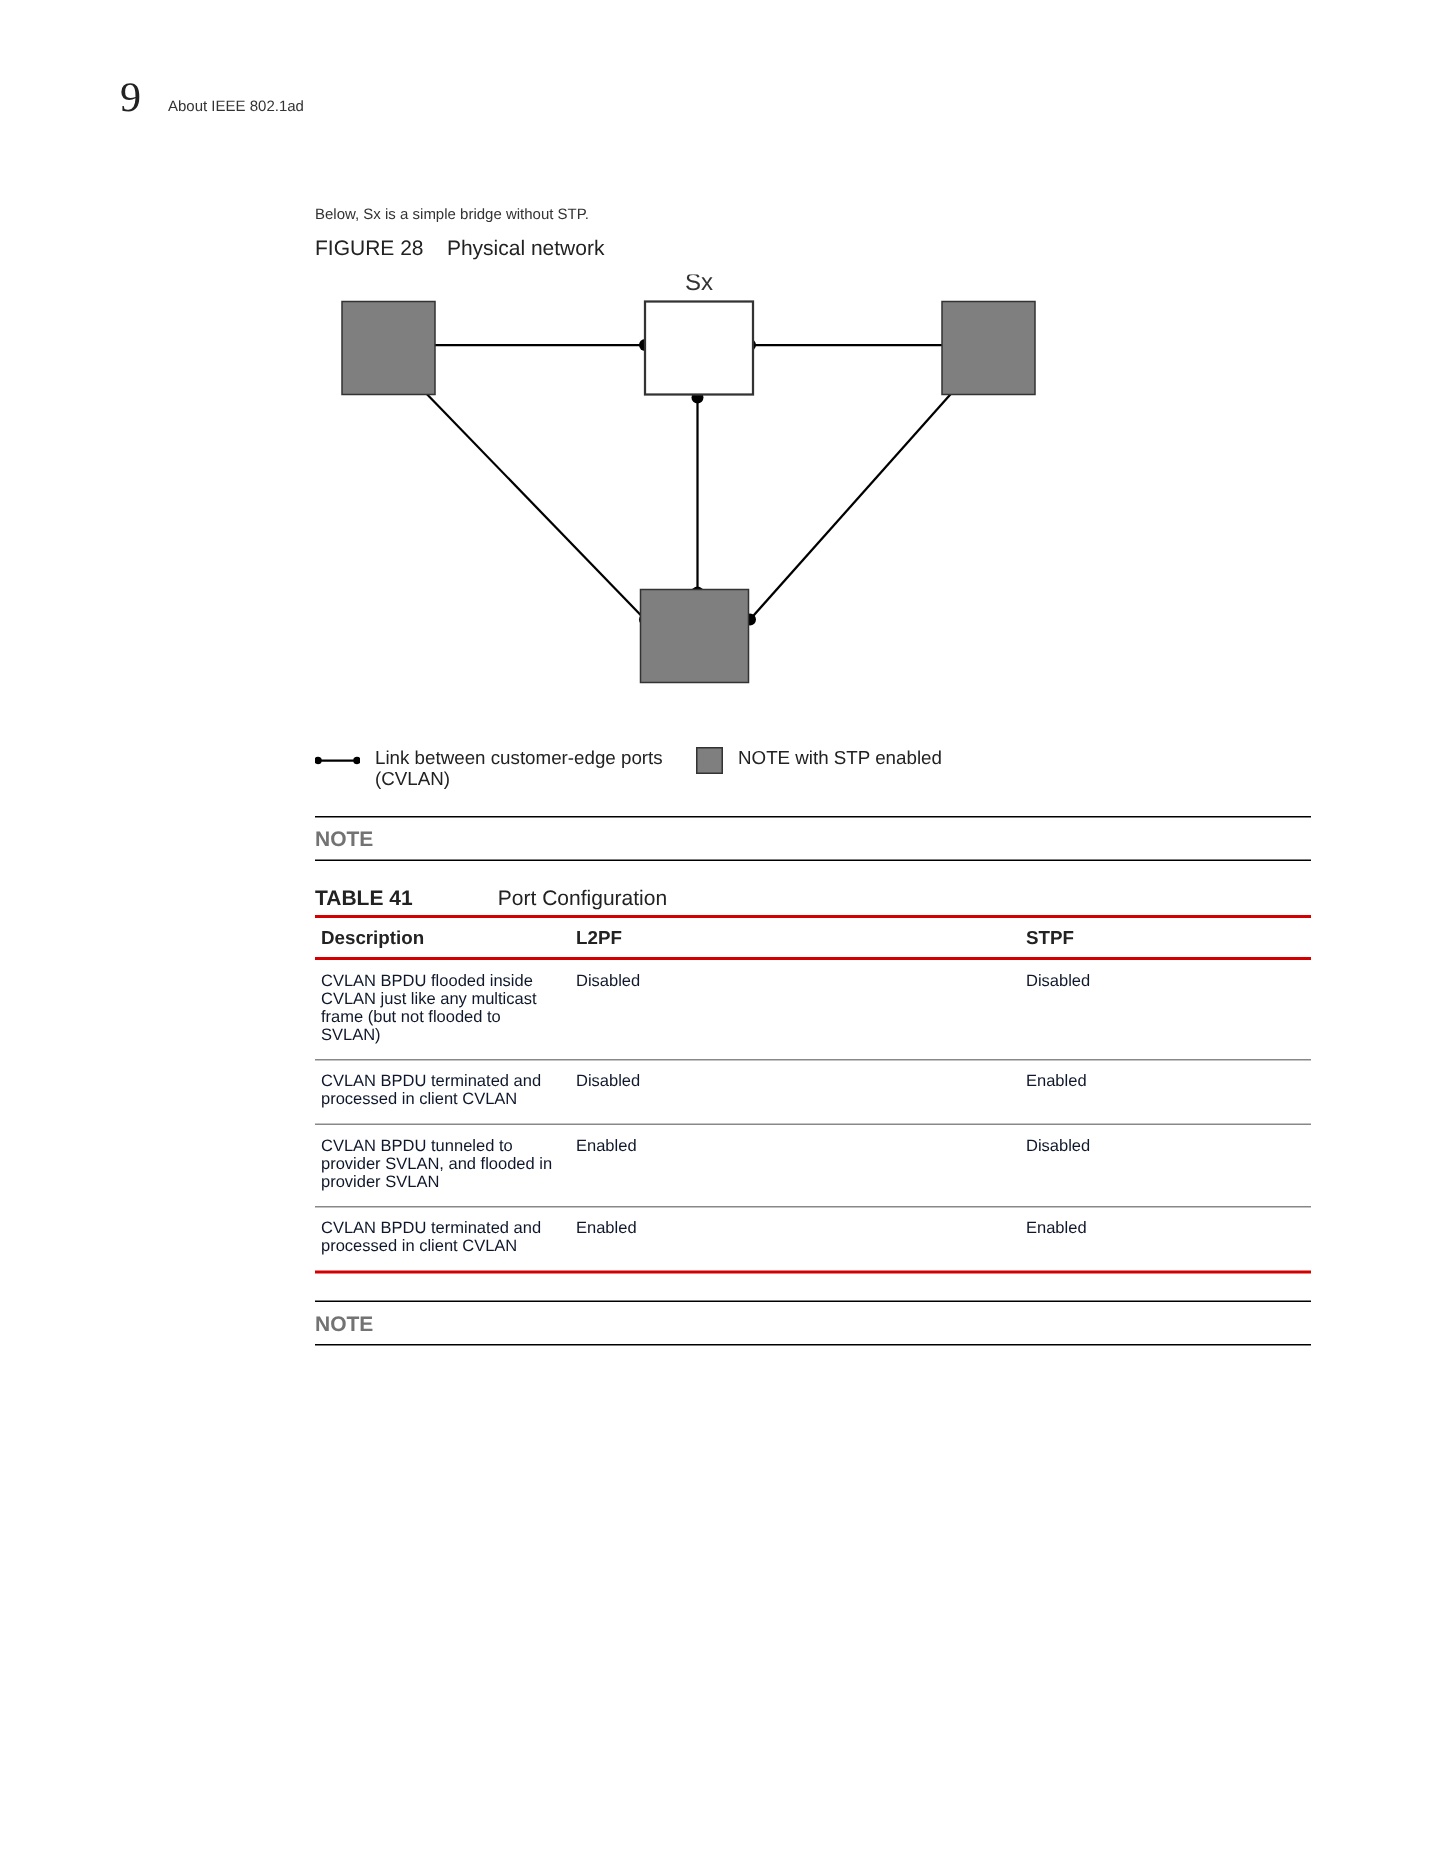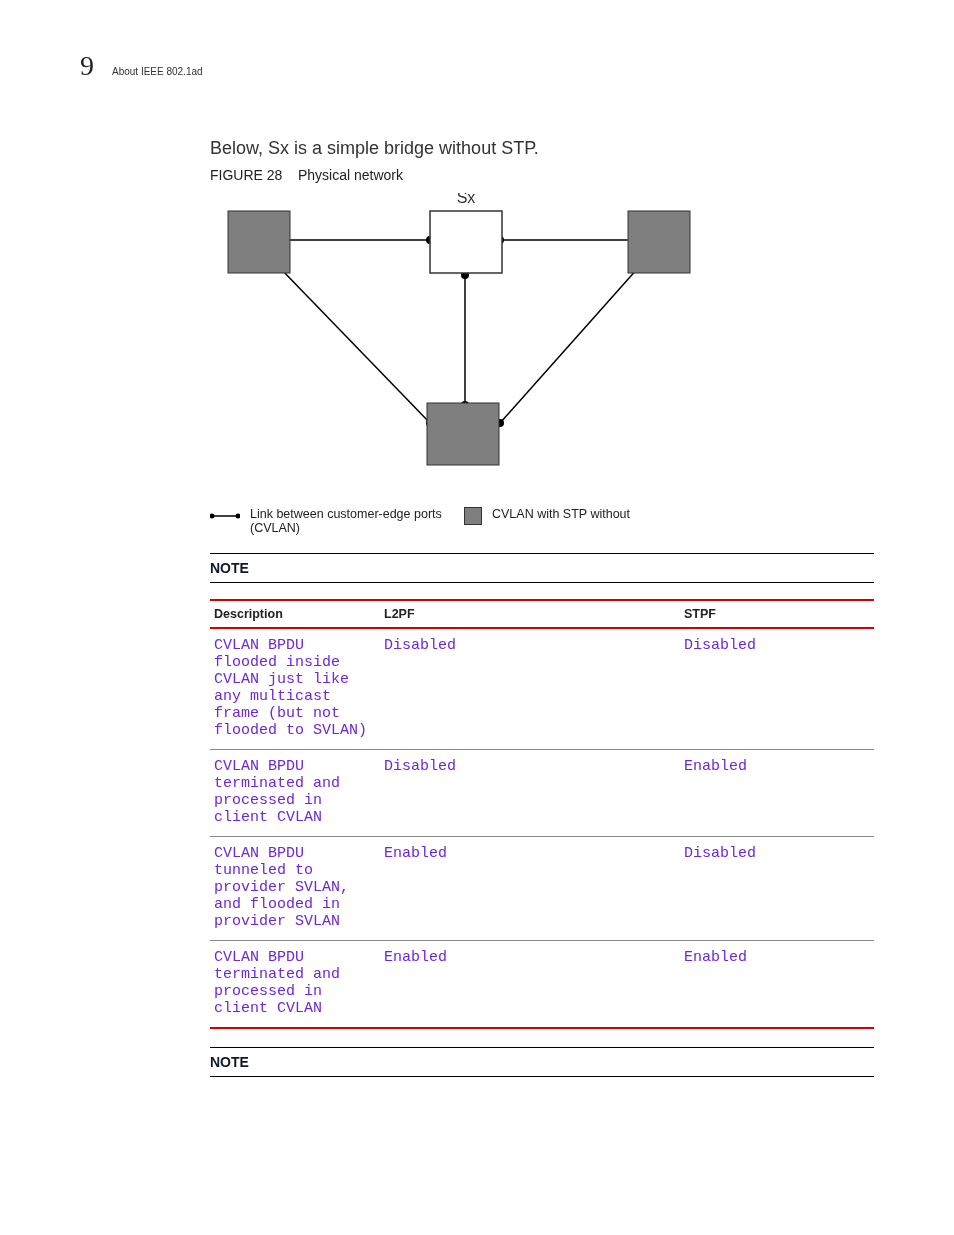--- a/index.html
+++ b/index.html
@@ -26,21 +26,21 @@
     font-weight: 400;
   }
   .hdrtxt {
     font-size: 10px;
     color: #333;
   }
   .content {
     margin-left: 130px;
   }
   .para {
-    font-size: 18px;
+    font-size: 10px;
     margin: 0 0 8px 0;
     color: #333;
   }
   .figcap {
     font-size: 14px;
     margin: 4px 0 10px 0;
   }
   .figcap .lbl { font-weight: 400; }
   .diagram-wrap {
     margin: 0 0 18px 0;
@@ -80,21 +80,21 @@
   }
   .note-block {
     border-top: 1.5px solid #000;
     border-bottom: 1.5px solid #000;
     padding: 4px 0 6px 0;
     margin: 10px 0 16px 0;
   }
   .note-block p {
     margin: 2px 0 0 0;
     font-size: 14px;
-    color: #0f172a;
+    color: #737373;
   }
   .linkblue { color: #2e5fa3; }
   .table-cap {
     font-size: 14px;
     margin: 10px 0 4px 0;
   }
   .table-cap .tl { font-weight: 700; display:inline-block; width: 118px;}
   table.cfg {
     width: 100%;
     border-collapse: collapse;
@@ -108,23 +108,22 @@
     text-align: left;
     font-weight: 700;
     padding: 6px 4px;
     font-size: 12.5px;
     margin-top: 16px;
   }
   table.cfg td {
     vertical-align: top;
     padding: 8px 4px 10px 4px;
     border-bottom: 1px solid #888;
-    font-size: 15px;
-    color: #6d28d9;
-    font-family: Liberation Mono, monospace;
+    font-size: 11px;
+    color: #0f172a;
   }
   table.cfg tbody tr:last-child td {
     border-bottom: 2px solid #d40000;
   }
   .col-desc { width: 170px; }
   .col-l2pf { width: 300px; }
 </style>
 </head>
 <body>
 
@@ -179,30 +178,34 @@
             <svg width="30" height="8">
                 <line x1="2" y1="4" x2="28" y2="4" stroke="#000" stroke-width="1.5"></line>
                 <circle cx="2" cy="4" r="2.5" fill="#000"></circle>
                 <circle cx="28" cy="4" r="2.5" fill="#000"></circle>
               </svg>
           </span>
           <span style="max-width:200px;">Link between customer-edge ports (CVLAN)</span>
         </div>
         <div class="legend-row">
           <span class="legend-sq"></span>
-          <span>CVLAN with STP without</span>
+          <span>NOTE with STP enabled</span>
         </div>
       </div>
     </div>
 
     <div class="note-block">
       <p class="note-label">NOTE</p>
     </div>
 
 
+    <p class="table-cap">
+      <span class="tl">TABLE 41</span>
+      <span>Port Configuration</span>
+    </p>
 
     <table class="cfg">
       <thead>
         <tr>
           <th class="col-desc">Description</th>
           <th class="col-l2pf">L2PF</th>
           <th>STPF</th>
         </tr>
       </thead>
       <tbody>

